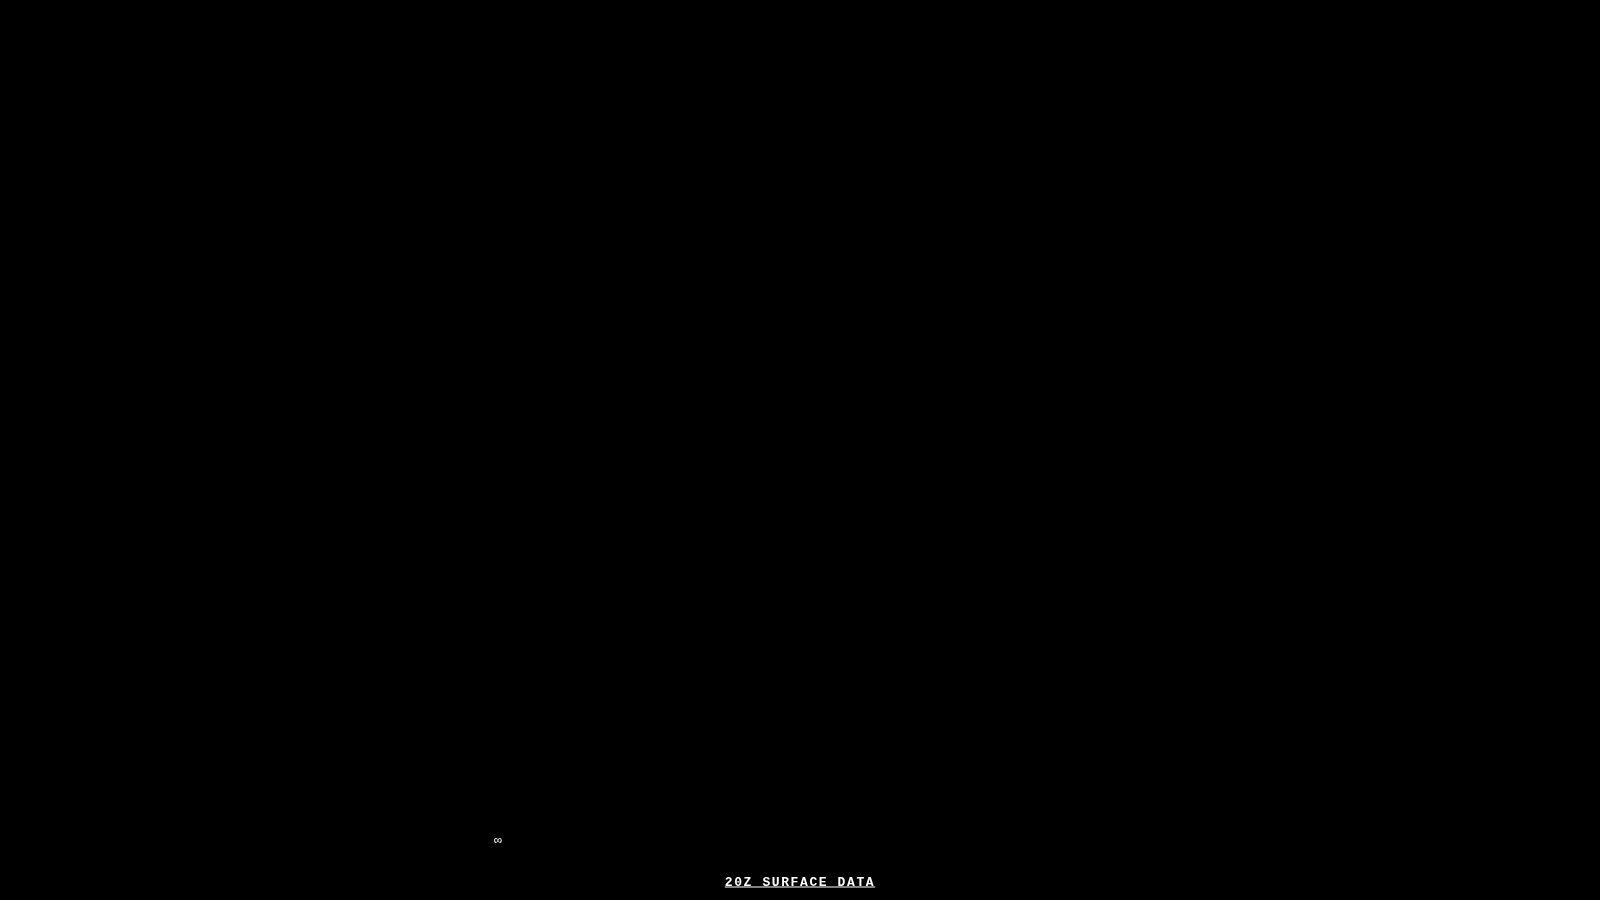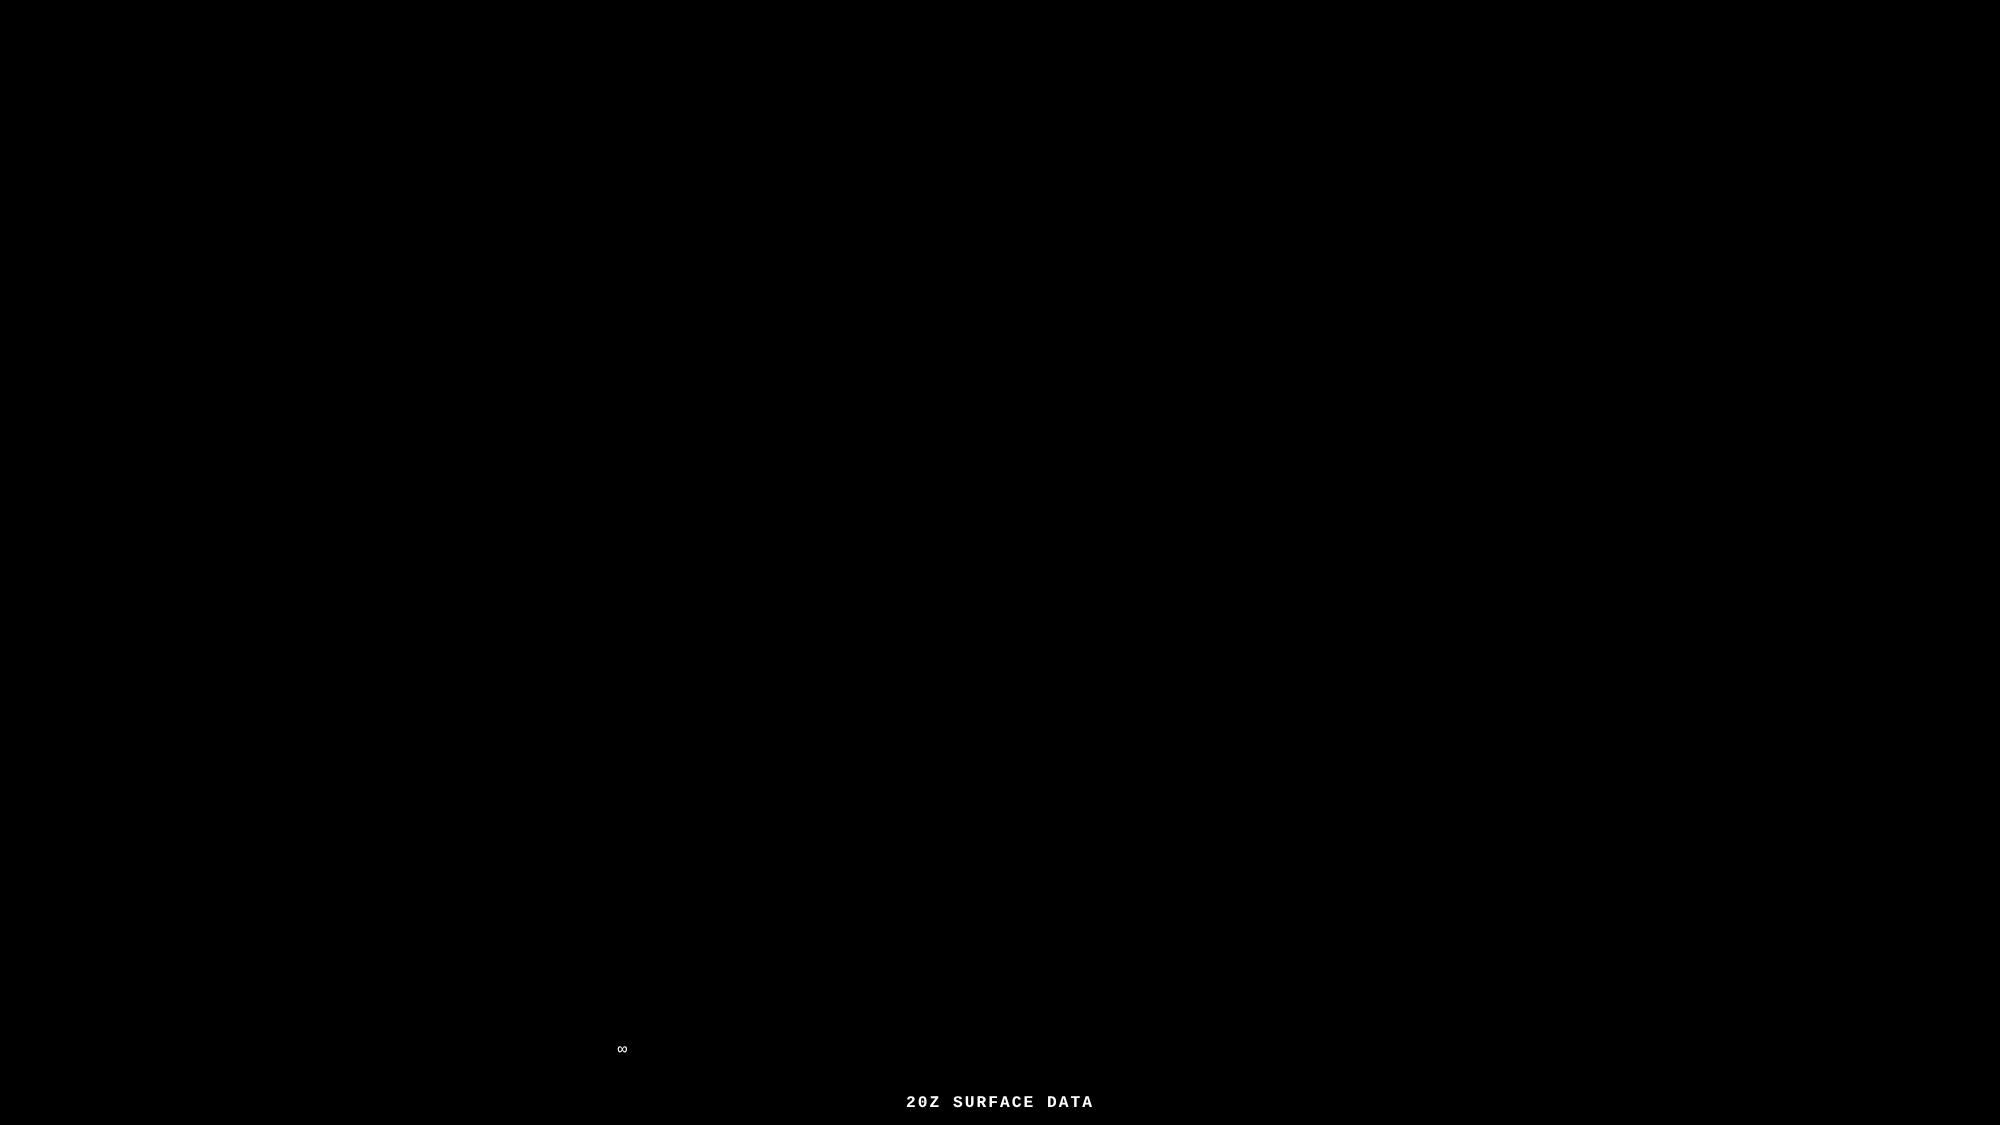--- a/index.html
+++ b/index.html
@@ -36,20 +36,21 @@
     letter-spacing: 0px;
     transform: translate(-50%, -50%);
   }
   #caption {
     left: 800px;
     top: 882px;
     font-size: 13px;
     letter-spacing: 1.6px;
     font-weight: bold;
     transform: translate(-50%, -50%);
+    text-decoration: underline;
   }
 </style>
 </head>
 <body>
 
 <div id="screen">
 
   <div class="marker" id="station-symbol">∞</div>
 
   <div class="marker" id="caption">20Z SURFACE DATA</div>

